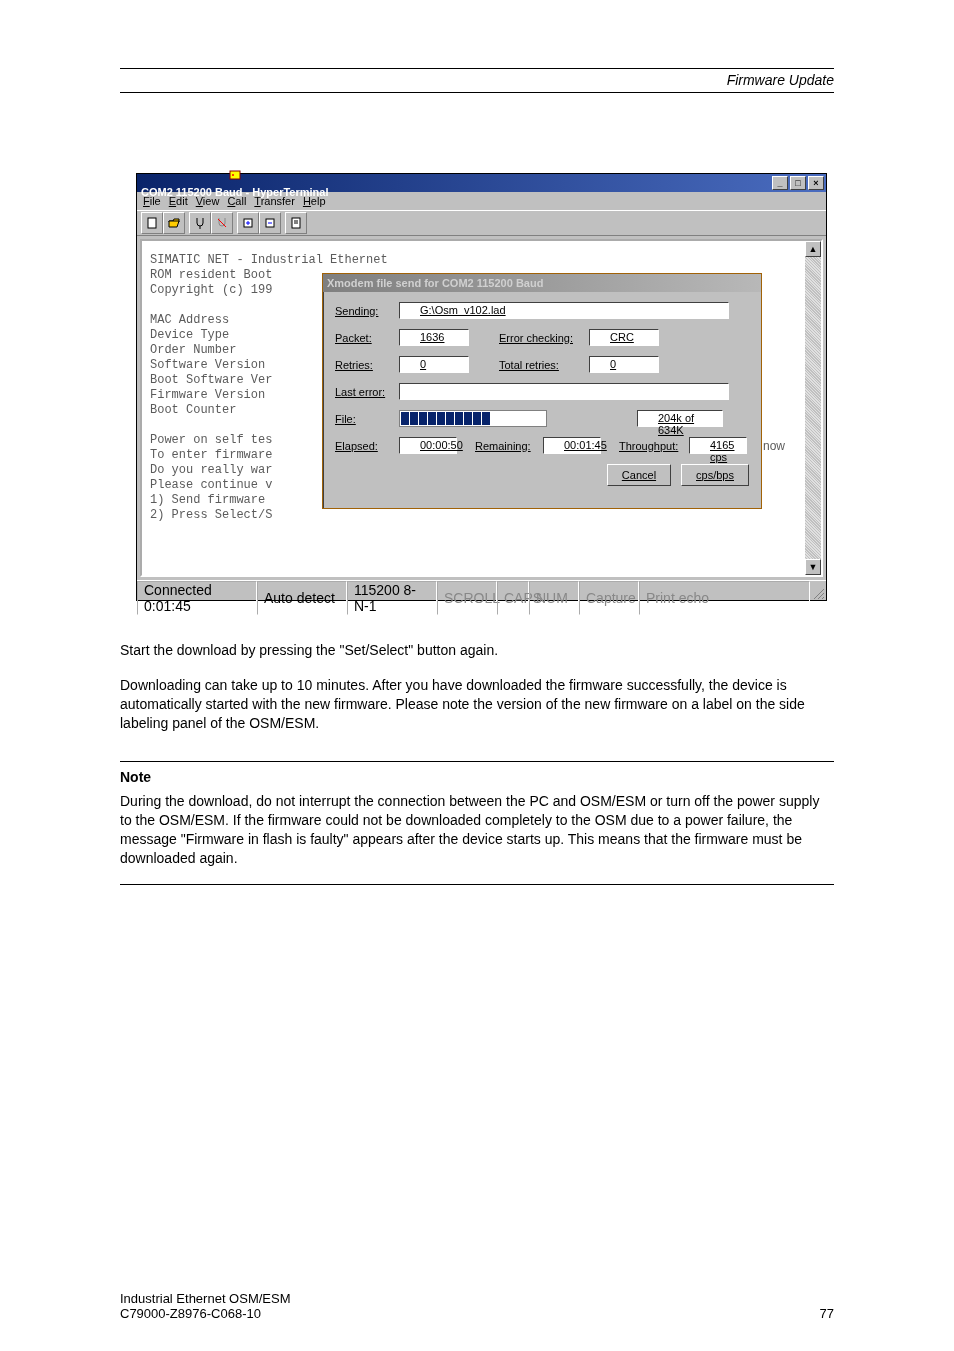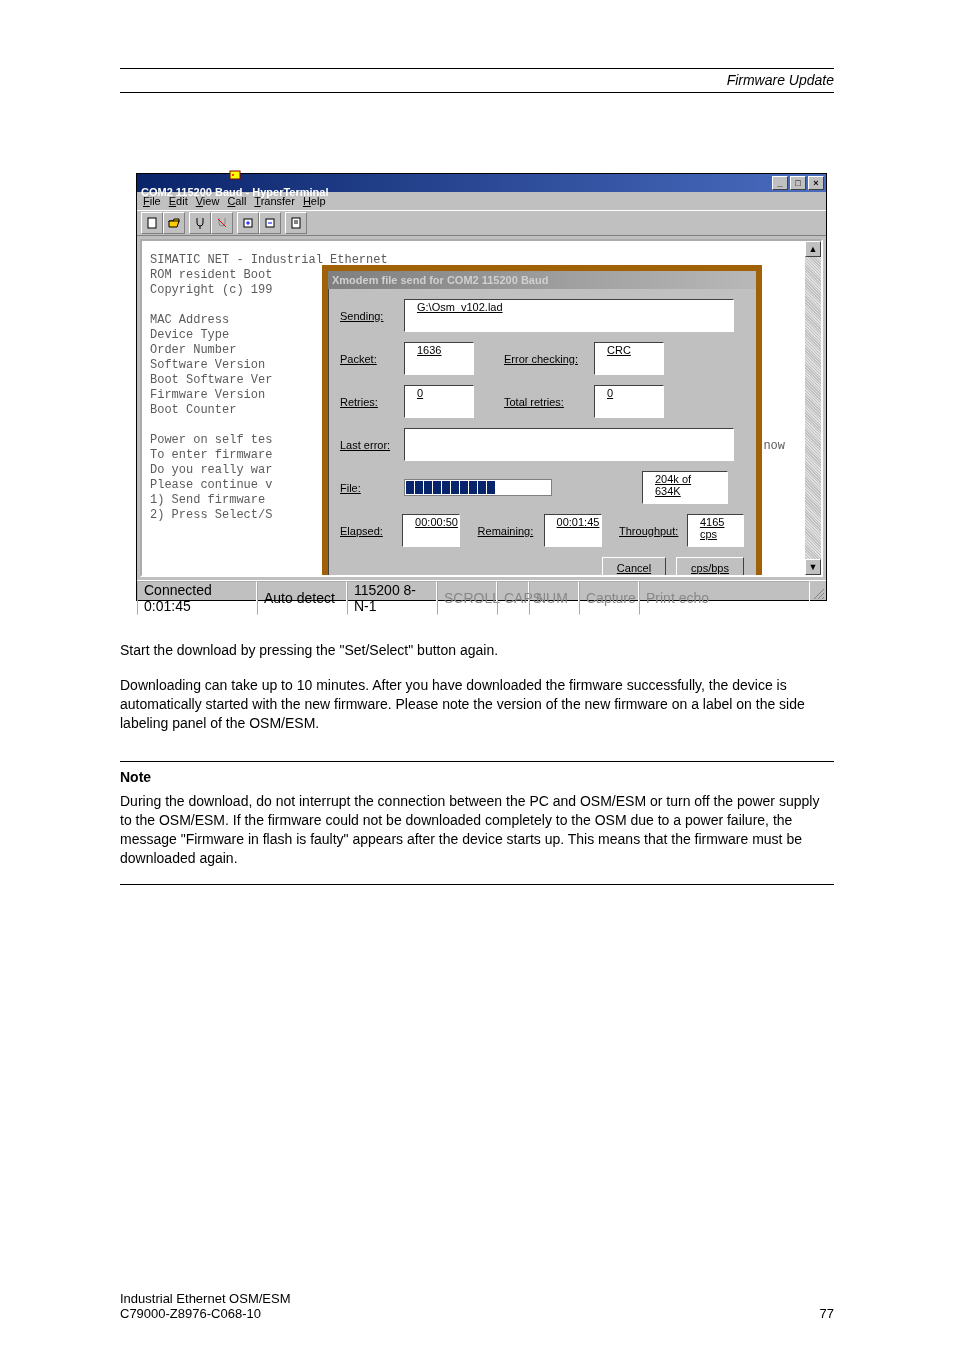--- a/index.html
+++ b/index.html
@@ -29,26 +29,26 @@
   .scroll-v .arrow { width: 16px; height: 16px; background: #c0c0c0; border: 1px solid #fff; border-right-color: #404040; border-bottom-color: #404040; display: flex; align-items: center; justify-content: center; font-size: 9px; }
   .scroll-v .track { background: repeating-linear-gradient(45deg, #e0e0e0, #e0e0e0 1px, #c0c0c0 1px, #c0c0c0 2px); position: absolute; top: 16px; bottom: 16px; left: 0; right: 0; }
   .scroll-v .arrow.up { position: absolute; top: 0; }
   .scroll-v .arrow.dn { position: absolute; bottom: 0; }
 
   .status { height: 20px; display: flex; border-top: 1px solid #fff; }
   .sb-cell { border: 1px inset #fff; padding: 16px 6px; font-size: 14px; color: #000; display: flex; align-items: center; }
   .sb-grab { width: 16px; background: #c0c0c0; }
 
   
-  .dlg { position: absolute; left: 180px; top: 24px; width: 440px; background: #c0c0c0; border: 6px solid #a16207; box-shadow: 1px 1px 0 #404040 inset; }
+  .dlg { position: absolute; left: 180px; top: 32px; width: 440px; background: #c0c0c0; border: 1px solid #a16207; box-shadow: 1px 1px 0 #404040 inset; }
   .dlg .dtb { height: 18px; background: linear-gradient(to right, #7f7f7f, #b8b8b8); color: #d0d0d0; display: flex; align-items: center; padding-left: 4px; font-weight: bold; font-size: 11px; }
   .dlg .body { padding: 10px 12px 14px 12px; font-size: 11px; }
   .row { display: flex; align-items: center; margin-bottom: 10px; text-decoration: underline; }
   .lbl { width: 64px; }
-  .field { background: #fff; border: 1px solid #808080; border-top-color: #404040; border-left-color: #404040; border-right-color: #fff; border-bottom-color: #fff; padding: 1px 12px; height: 33px; font-size: 11px; }
+  .field { background: #fff; border: 1px solid #808080; border-top-color: #404040; border-left-color: #404040; border-right-color: #fff; border-bottom-color: #fff; padding: 1px 20px; height: 17px; font-size: 11px; }
   .btn3d { height: 22px; padding: 0 14px; background: #c0c0c0; border: 1px solid #fff; border-right-color: #404040; border-bottom-color: #404040; font-size: 11px; cursor: pointer; }
   .progress { background: #fff; border: 1px solid #808080; width: 148px; height: 17px; display: flex; align-items: center; padding: 1px; }
   .pchunk { width: 8px; height: 13px; background: #08246b; margin-right: 1px; }
 
   
   .content { margin: 40px 0 0 0; font-size: 14px; line-height: 1.35; }
   .content p { margin-bottom: 16px; }
   .notebox { margin-top: 28px; }
   .hr { border: none; border-top: 1px solid #000; margin: 6px 0; }
   .note-lbl { font-weight: bold; font-size: 14px; margin: 6px 0; }
@@ -154,21 +154,21 @@
 <span>Boot Software Ver</span>
 <span>Firmware Version</span>
 <span>Boot Counter</span>
 <span></span>
 <span>Power on self tes</span>
 <span>To enter firmware</span>
 <span>Do you really war</span>
 <span>Please continue v</span>
 <span>1) Send firmware </span>
 <span>2) Press Select/S</span></div>
-      <div style="position:absolute; right:36px; top:198px; font-family:Liberation Mono, monospace; font-size:12px; color:#5b5b5b;">now</div>
+      <div style="position:absolute; right:36px; top:198px; font-family:Liberation Sans, sans-serif; font-size:12px; color:#5b5b5b;">now</div>
 
       <div class="dlg">
         <div class="dtb">Xmodem file send for COM2 115200 Baud</div>
         <div class="body">
           <div class="row">
             <span class="lbl">Sending:</span>
             <span class="field" style="width:330px">G:\Osm_v102.lad</span>
           </div>
           <div class="row">
             <span class="lbl">Packet:</span>

